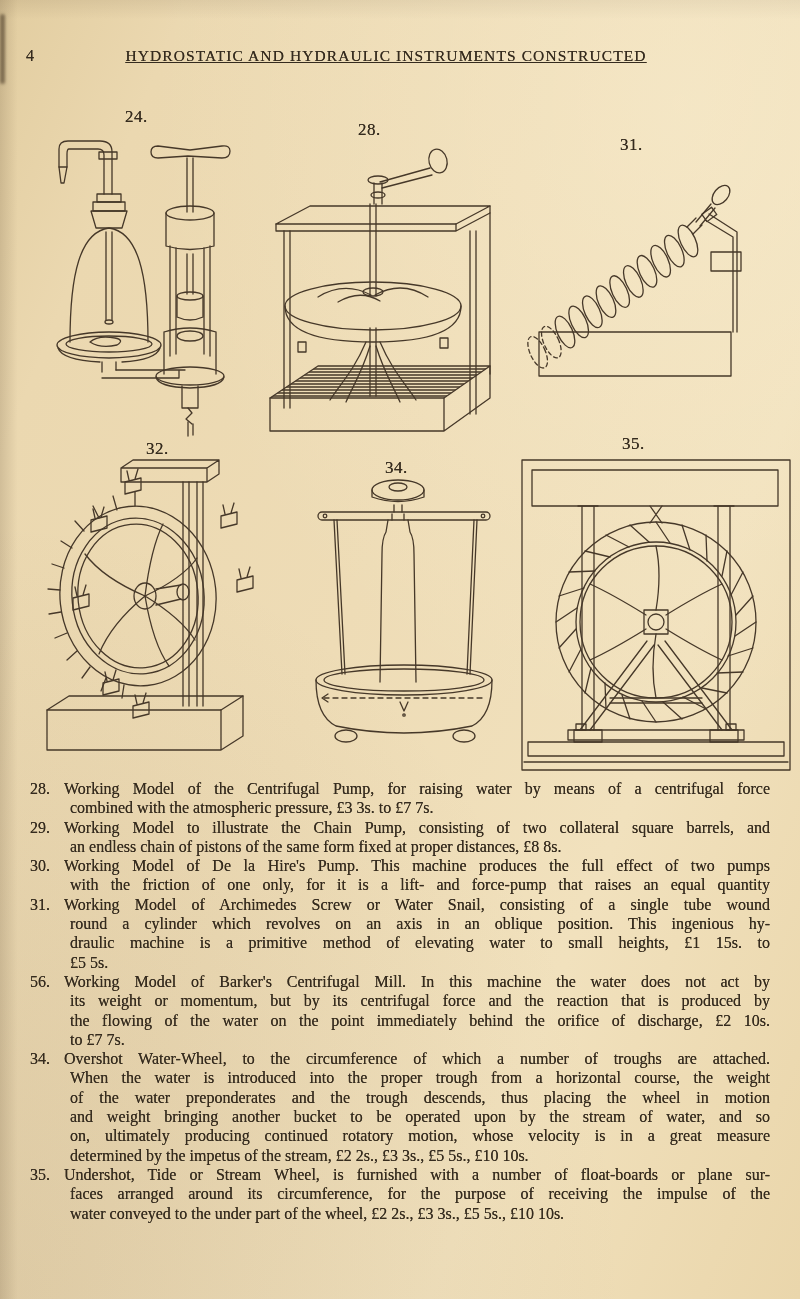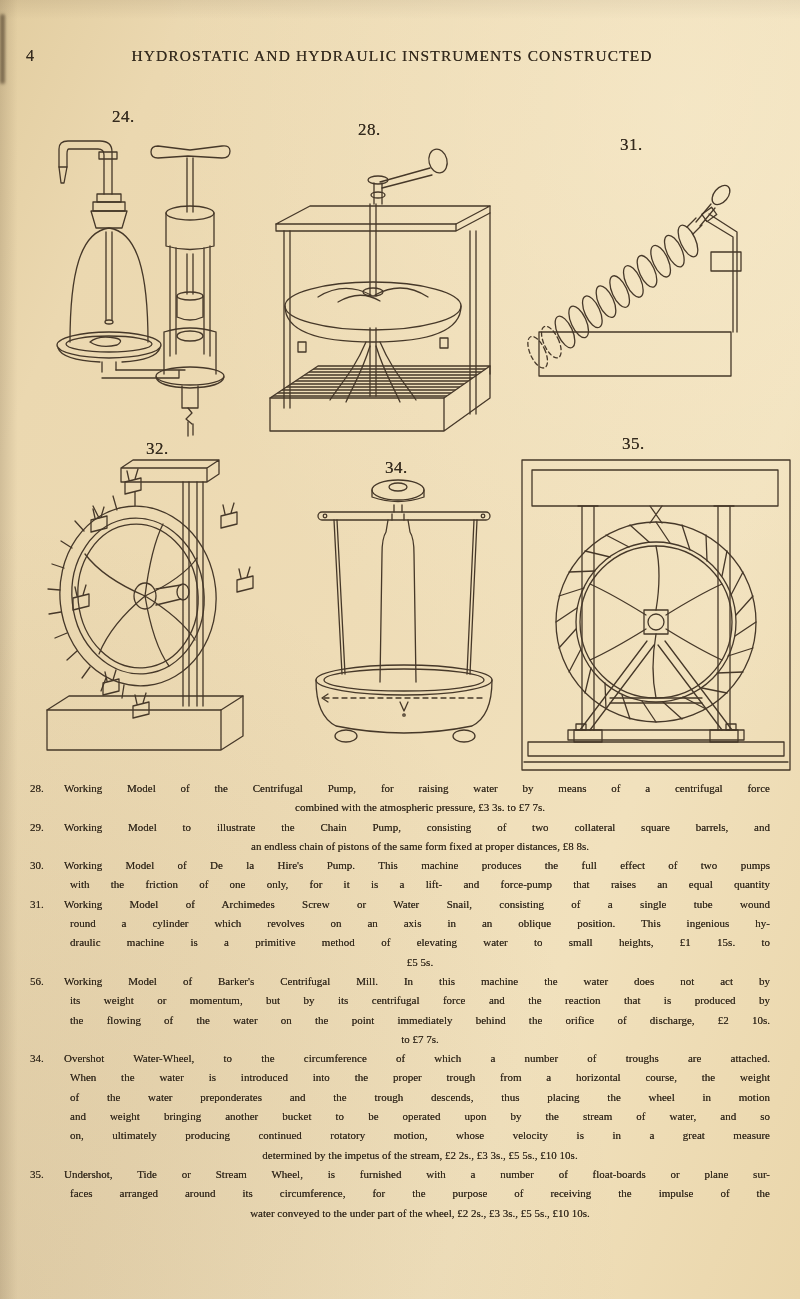--- a/index.html
+++ b/index.html
@@ -12,41 +12,41 @@
     background:
       radial-gradient(120% 90% at 85% 8%, rgba(255,246,220,.35), rgba(0,0,0,0) 55%),
       radial-gradient(130% 100% at 0% 100%, rgba(120,95,60,.14), rgba(0,0,0,0) 60%),
       linear-gradient(to right, rgba(90,70,45,.18), rgba(0,0,0,0) 2.2%),
       linear-gradient(to bottom, rgba(90,70,45,.10), rgba(0,0,0,0) 1.5%);
   }
   .edge-artifact{position:absolute;left:0;top:14px;width:5px;height:70px;
     background:rgba(60,45,28,.55);filter:blur(1.5px);border-radius:3px;}
   .ink-text{color:#352b1e;text-shadow:0 0 .45px rgba(53,43,30,.85);}
   .page-num{position:absolute;left:26px;top:47px;font-size:16px;}
-  .title{position:absolute;left:6px;top:47px;width:772px;text-align:center;
-    font-size:15.5px;letter-spacing:1.1px;white-space:nowrap;}
+  .title{position:absolute;left:0;top:47px;width:772px;text-align:center;
+    font-size:15.5px;letter-spacing:1.1px;white-space:nowrap;text-decoration:underline;}
   .fig-label{position:absolute;font-size:17px;letter-spacing:.5px;}
   .figsvg{position:absolute;}
   .ink *{stroke:#463829;fill:none;stroke-width:1.3;stroke-linecap:round;stroke-linejoin:round;}
-  .catalog{position:absolute;left:30px;top:779px;width:740px;font-size:11px;line-height:19.3px;}
-  .line{white-space:normal;text-align:center;}
+  .catalog{position:absolute;left:30px;top:779px;width:740px;font-size:16px;line-height:19.3px;}
+  .line{white-space:normal;}
   .line.just{text-align:justify;text-align-last:justify;}
   .line.cont{padding-left:40px;}
   .num{display:inline-block;width:34px;}
 </style>
 </head>
 <body>
 
 <div class="vignette"></div>
 <div class="edge-artifact"></div>
 
 <div class="page-num ink-text">4</div>
 <div class="title ink-text">HYDROSTATIC AND HYDRAULIC INSTRUMENTS CONSTRUCTED</div>
 
-<div class="fig-label ink-text" style="left:112px;top:107px;">24.</div>
+<div class="fig-label ink-text" style="left:125px;top:107px;">24.</div>
 <svg class="figsvg" style="left:42px;top:124px;" width="192" height="314" viewBox="0 0 192 314">
   <g class="ink">
     <path d="M70,70 V28 Q70,17 58,17 H26 Q17,17 17,25 V43"></path>
     <path d="M62,70 V31 Q62,25 56,25 H27 Q25,25 25,30 V43"></path>
     <path d="M17,43 H25 L22,59 L19,59 Z"></path>
     <rect x="57" y="28" width="18" height="7"></rect>
     <rect x="55" y="70" width="24" height="8"></rect>
     <rect x="51" y="78" width="32" height="9"></rect>
     <path d="M49,87 H85 L80,104 H54 Z"></path>
     <path d="M28,218 C28,150 38,108 67,104 C96,108 106,150 106,218"></path>

